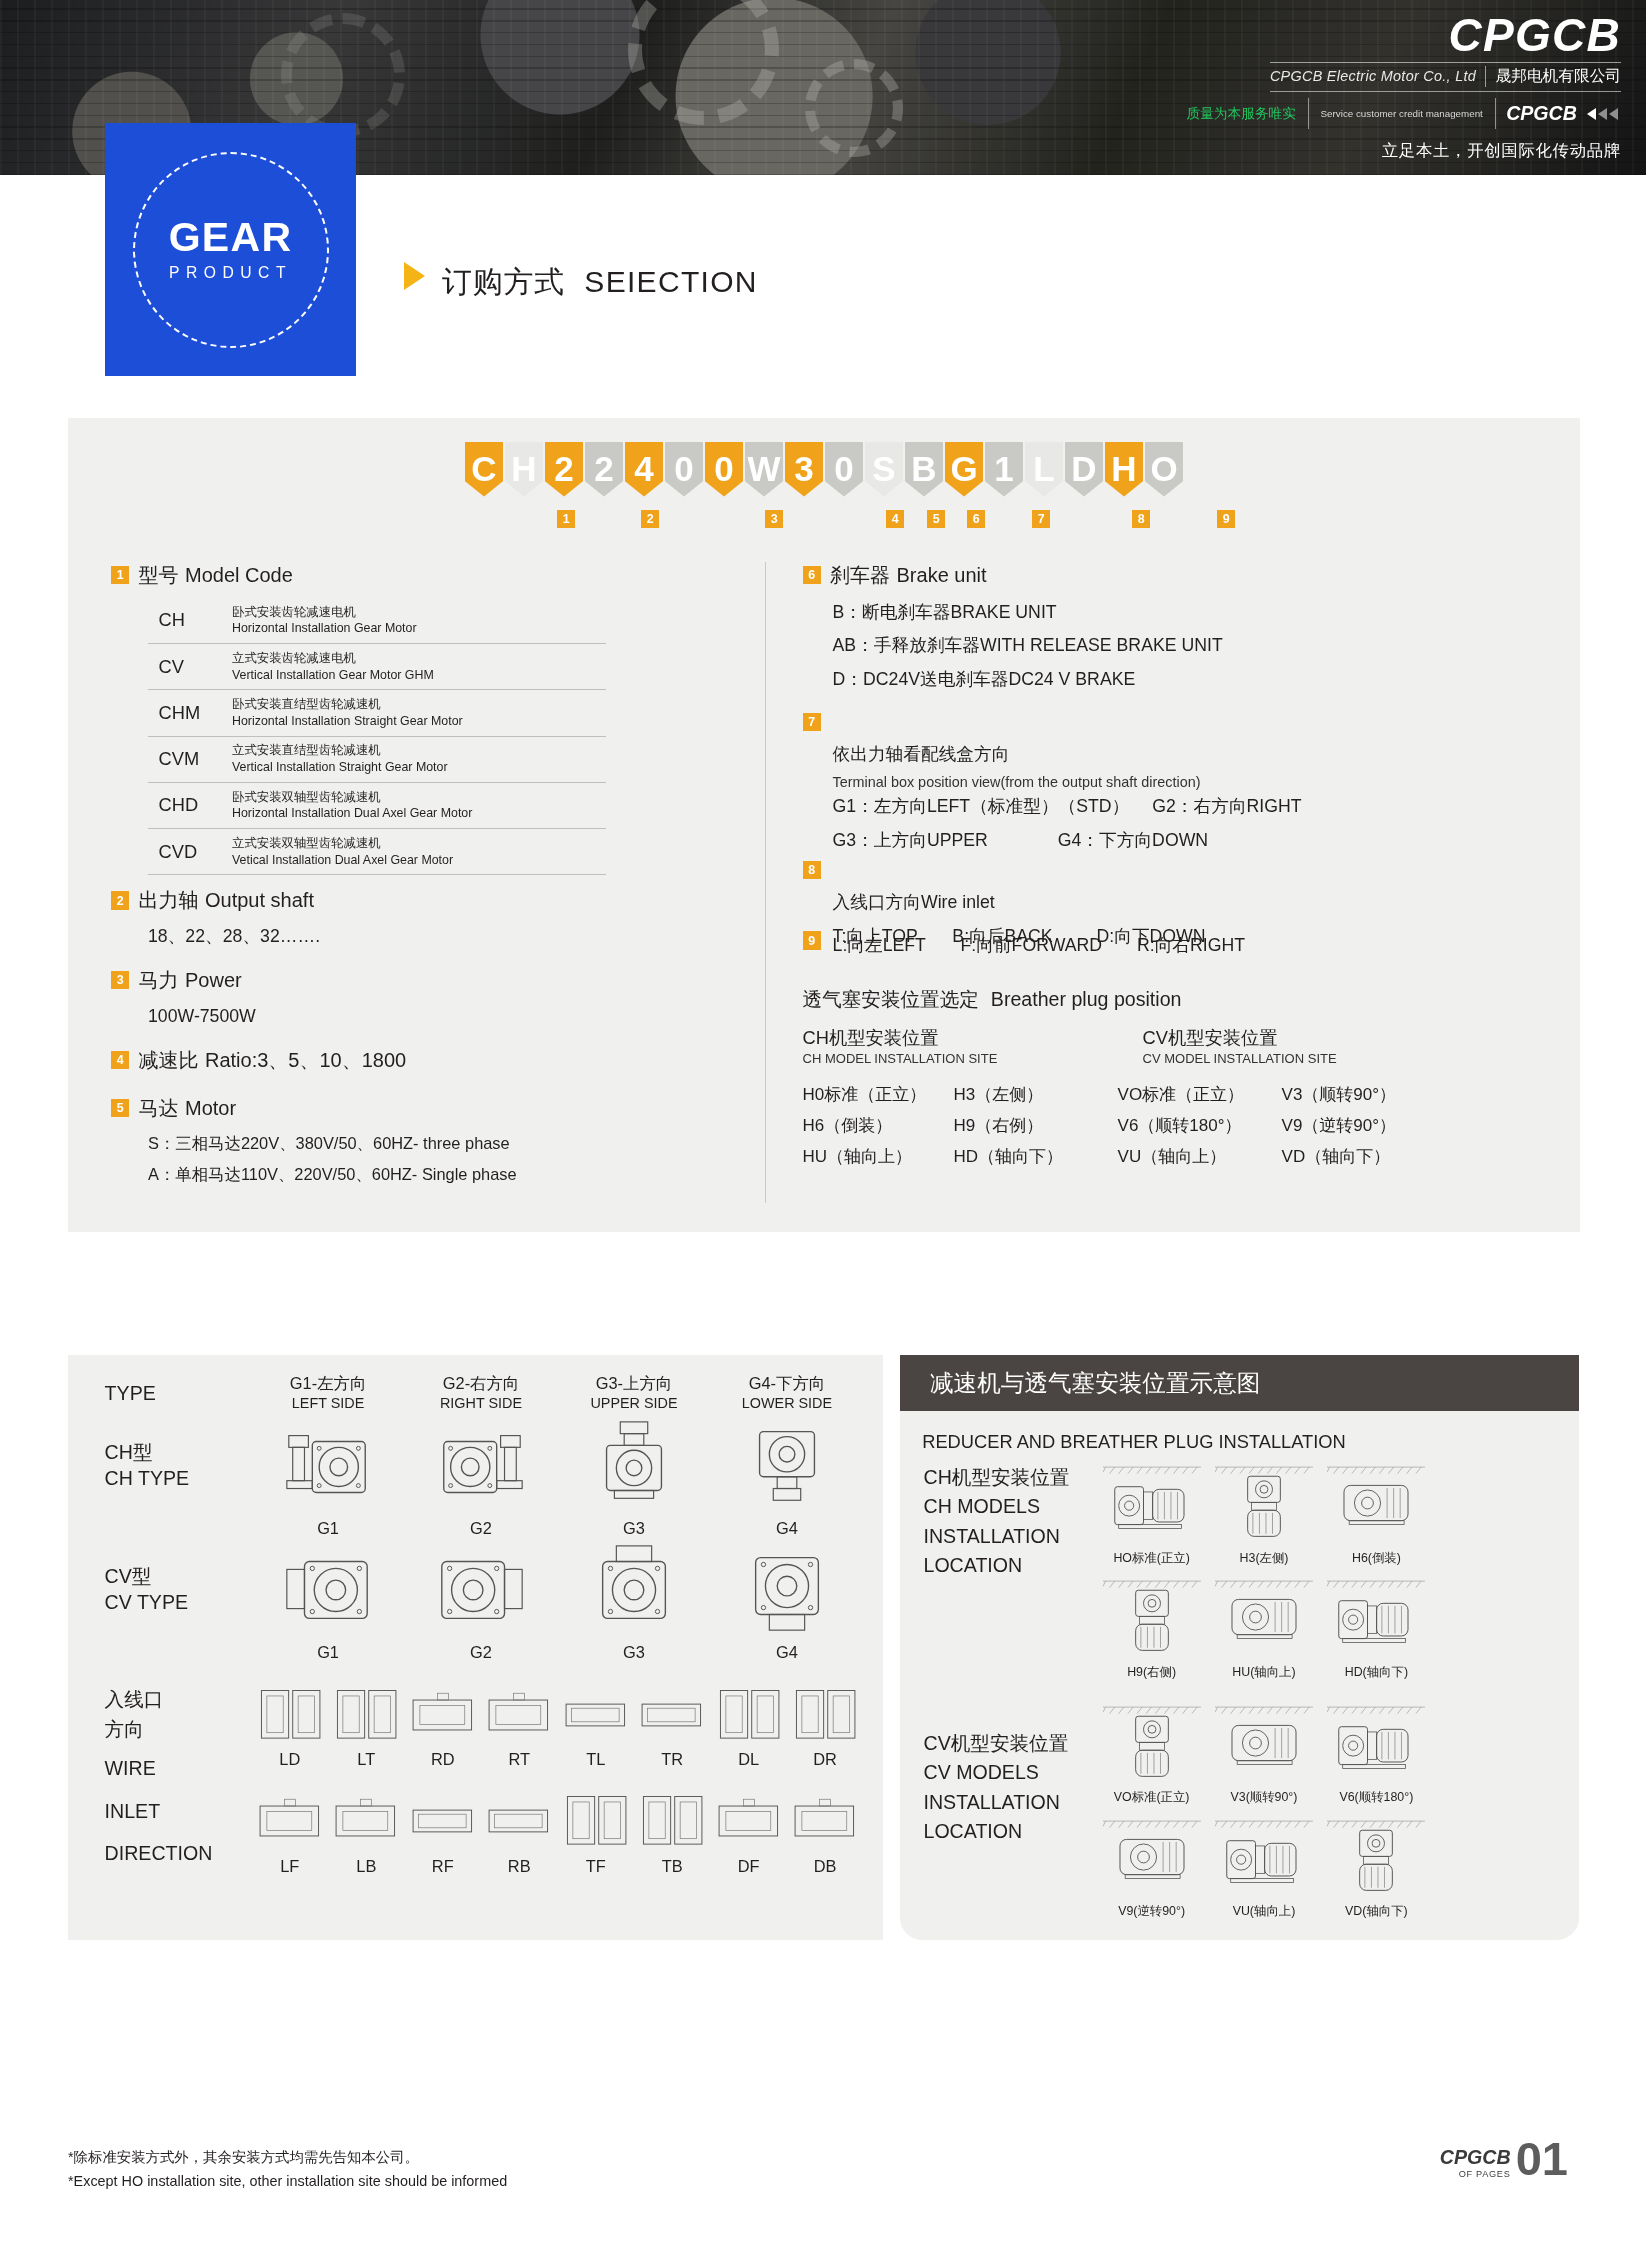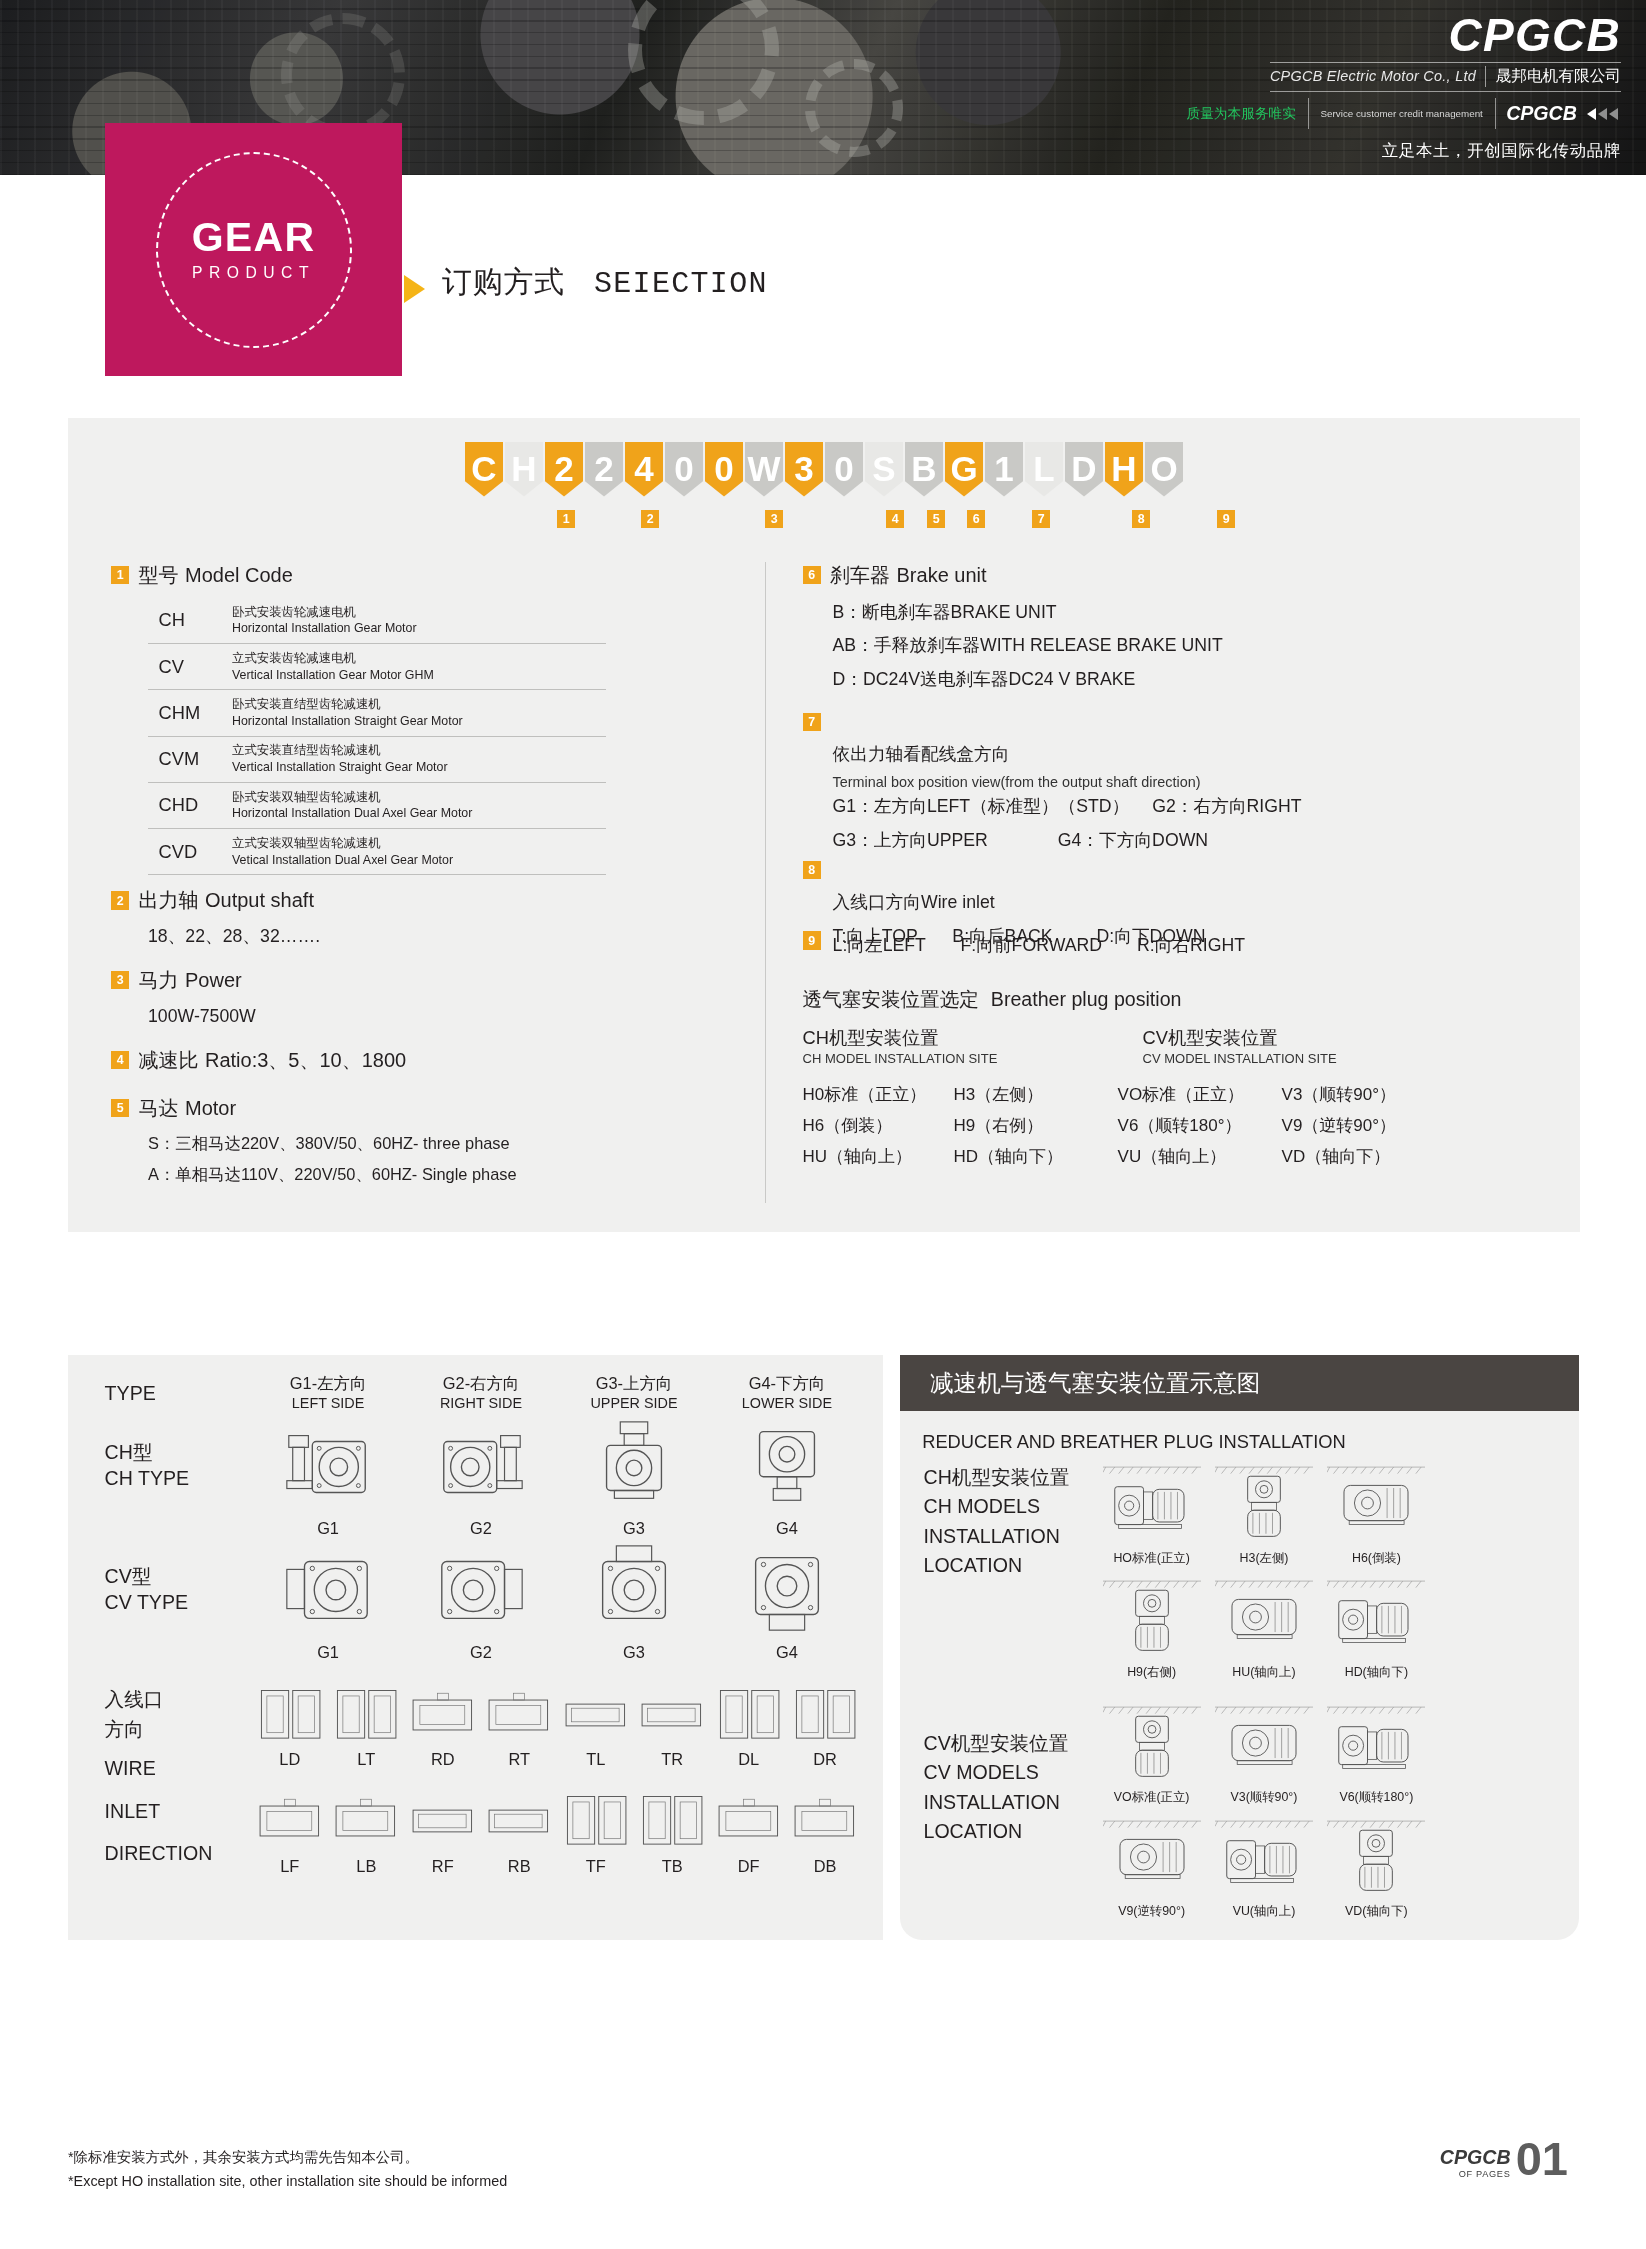--- a/index.html
+++ b/index.html
@@ -78,39 +78,39 @@
   .slg-arrows { display:flex; align-items:center; gap:2px; padding-right:2.6px;}
   .arw { width:0;height:0;border-top:6.5px solid transparent;border-bottom:6.5px solid transparent;border-right:9.2px solid #ffffff; }
   .arw.dim { border-right-color:#8f8f8f; }
   .brand-tag {
     color:#ffffff; font-size:16.4px; margin-top:10.5px; letter-spacing:0.7px;
   }
 
   
   .gear-box {
     position:absolute; left:105px; top:123px;
-    width:297px; height:253px;
-    background:#be185d;
+    width:251px; height:253px;
+    background:#1d4ed8;
     display:flex; align-items:center; justify-content:center;
     flex-direction:column;
     z-index:5;
   }
   .gear-ring {
     width:196px;height:196px;border-radius:50%;
     border:2.6px dashed #ffffff;
     display:flex;align-items:center;justify-content:center;
     flex-direction:column;
   }
   .gear-word { color:#ffffff; font-size:41px; font-weight:bold; letter-spacing:1.3px; line-height:1;}
   .gear-word2 { color:#ffffff; font-size:15.7px; letter-spacing:6.5px; margin-top:5.2px;}
 
   
   .sel-title {
     position:absolute; left:404px; top:262px;
-    display:flex; align-items:flex-end; gap:17px;font-family:Liberation Mono, monospace;
+    display:flex; align-items:flex-start; gap:17px;
   }
   .tri { width:0;height:0;border-top:14.4px solid transparent;border-bottom:14.4px solid transparent;border-left:21px solid #f5b416;}
   .sel-text { font-size:30px; color:#231f20; letter-spacing:0.7px;}
   .sel-text .en { letter-spacing:1.3px; }
 
   
   .panel {
     position:absolute; left:68px; top:418px; width:1512px;
   }
   .panel-head {

